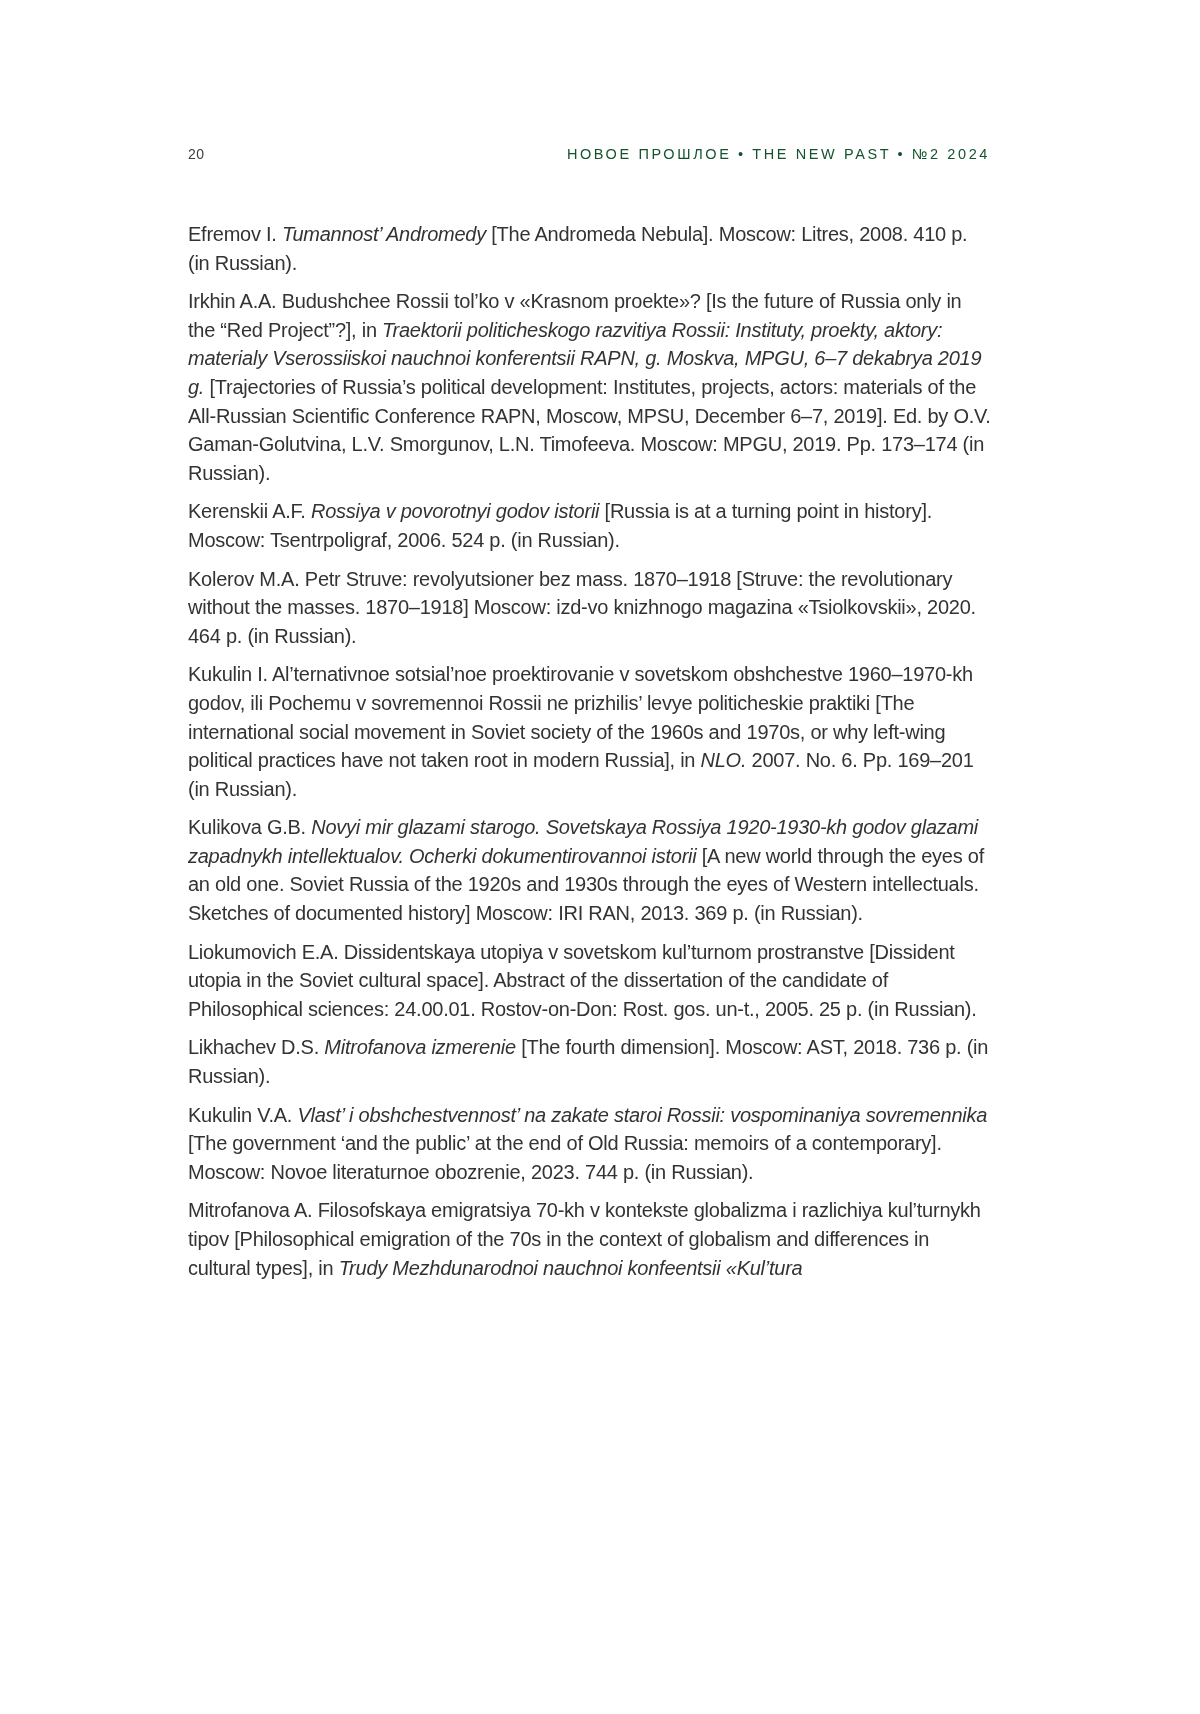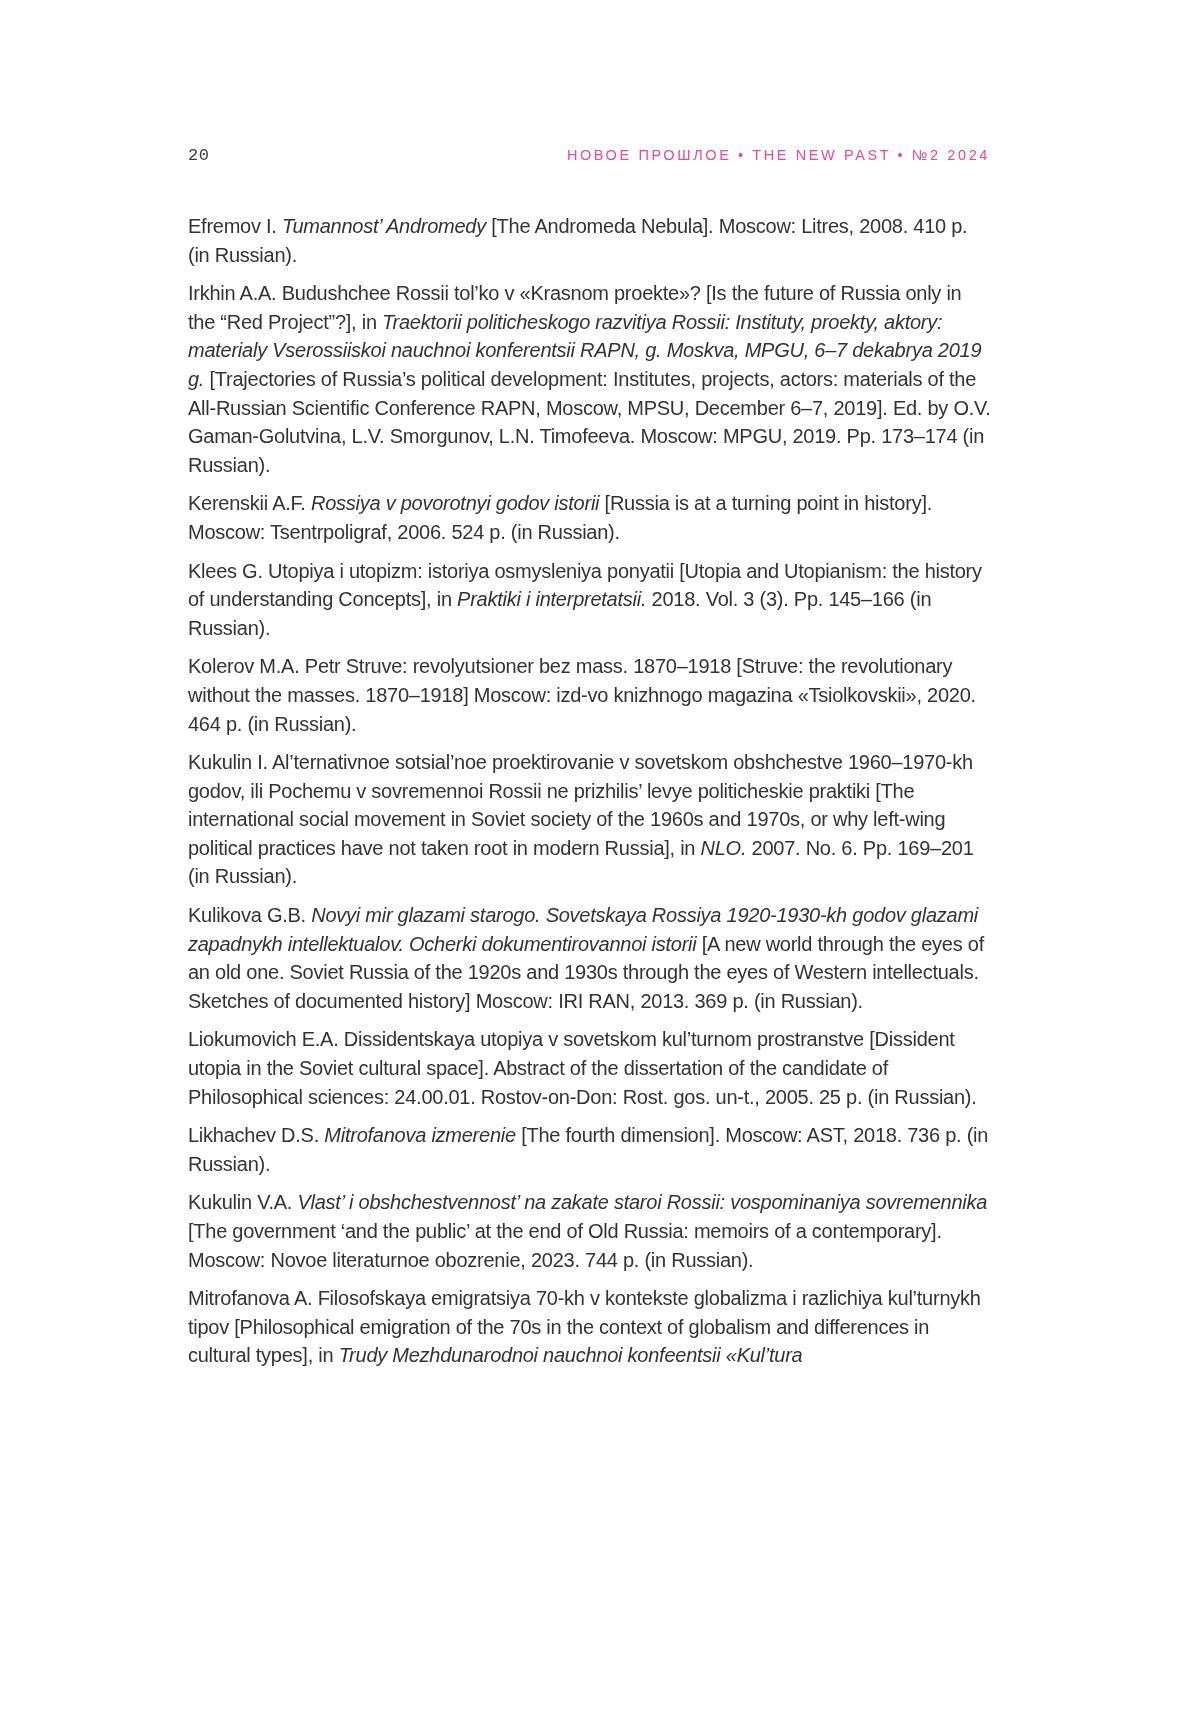--- a/index.html
+++ b/index.html
@@ -16,35 +16,34 @@
     position: absolute;
     left: 188px;
     right: 210px;
     top: 146px;
     display: flex;
     justify-content: space-between;
     align-items: baseline;
     color: #3d3d3d;
   }
   .page-num {
-    font-size: 17px;
+    font-size: 14px;
     letter-spacing: 0.5px;
     color: #3d3d3d;
-    font-family: Liberation Mono, monospace;
   }
   .journal-title {
     font-size: 14.5px;
     letter-spacing: 2.6px;
     white-space: nowrap;
-    color: #ec4899;
+    color: #14532d;
   }
   .content {
     position: absolute;
     left: 188px;
-    top: 212px;
+    top: 220px;
     width: 804px;
   }
   .entry {
     font-size: 20px;
     line-height: 28.6px;
     letter-spacing: -0.25px;
     color: #333333;
     margin-bottom: 10px;
     text-align: left;
   }
@@ -56,21 +55,20 @@
 <div class="page">
   <div class="header">
     <span class="page-num">20</span>
     <span class="journal-title">НОВОЕ ПРОШЛОЕ • THE NEW PAST • №2 2024</span>
   </div>
 
   <div class="content">
       <p class="entry"><span>Efremov I. </span><em>Tumannost’ Andromedy</em><span> [The Andromeda Nebula]. Moscow: Litres, 2008. 410 p. (in Russian).</span></p>
       <p class="entry"><span>Irkhin A.A. Budushchee Rossii tol’ko v «Krasnom proekte»? [Is the future of Russia only in the “Red Project”?], in </span><em>Traektorii politicheskogo razvitiya Rossii: Instituty, proekty, aktory: materialy Vserossiiskoi nauchnoi konferentsii RAPN, g. Moskva, MPGU, 6–7 dekabrya 2019 g.</em><span> [Trajectories of Russia’s political development: Institutes, projects, actors: materials of the All-Russian Scientific Conference RAPN, Moscow, MPSU, December 6–7, 2019]. Ed. by O.V. Gaman-Golutvina, L.V. Smorgunov, L.N. Timofeeva. Moscow: MPGU, 2019. Pp. 173–174 (in Russian).</span></p>
       <p class="entry"><span>Kerenskii A.F. </span><em>Rossiya v povorotnyi godov istorii</em><span> [Russia is at a turning point in history]. Moscow: Tsentrpoligraf, 2006. 524 p. (in Russian).</span></p>
-      <p class="entry"><span>Klees G. Utopiya i utopizm: istoriya osmysleniya ponyatii [Utopia and Utopianism: the history of understanding Concepts], in </span><em>Praktiki i interpretatsii.</em><span> 2018. Vol. 3 (3). Pp. 145–166 (in Russian).</span></p>
       <p class="entry"><span>Kolerov M.A. Petr Struve: revolyutsioner bez mass. 1870–1918 [Struve: the revolutionary without the masses. 1870–1918] Moscow: izd-vo knizhnogo magazina «Tsiolkovskii», 2020. 464 p. (in Russian).</span></p>
       <p class="entry"><span>Kukulin I. Al’ternativnoe sotsial’noe proektirovanie v sovetskom obshchestve 1960–1970-kh godov, ili Pochemu v sovremennoi Rossii ne prizhilis’ levye politicheskie praktiki [The international social movement in Soviet society of the 1960s and 1970s, or why left-wing political practices have not taken root in modern Russia], in </span><em>NLO.</em><span> 2007. No. 6. Pp. 169–201 (in Russian).</span></p>
       <p class="entry"><span>Kulikova G.B. </span><em>Novyi mir glazami starogo. Sovetskaya Rossiya 1920-1930-kh godov glazami zapadnykh intellektualov. Ocherki dokumentirovannoi istorii</em><span> [A new world through the eyes of an old one. Soviet Russia of the 1920s and 1930s through the eyes of Western intellectuals. Sketches of documented history] Moscow: IRI RAN, 2013. 369 p. (in Russian).</span></p>
       <p class="entry"><span>Liokumovich E.A. Dissidentskaya utopiya v sovetskom kul’turnom prostranstve [Dissident utopia in the Soviet cultural space]. Abstract of the dissertation of the candidate of Philosophical sciences: 24.00.01. Rostov-on-Don: Rost. gos. un-t., 2005. 25 p. (in Russian).</span></p>
       <p class="entry"><span>Likhachev D.S. </span><em>Mitrofanova izmerenie</em><span> [The fourth dimension]. Moscow: AST, 2018. 736 p. (in Russian).</span></p>
       <p class="entry"><span>Kukulin V.A. </span><em>Vlast’ i obshchestvennost’ na zakate staroi Rossii: vospominaniya sovremennika</em><span> [The government ‘and the public’ at the end of Old Russia: memoirs of a contemporary]. Moscow: Novoe literaturnoe obozrenie, 2023. 744 p. (in Russian).</span></p>
       <p class="entry"><span>Mitrofanova A. Filosofskaya emigratsiya 70-kh v kontekste globalizma i razlichiya kul’turnykh tipov [Philosophical emigration of the 70s in the context of globalism and differences in cultural types], in </span><em>Trudy Mezhdunarodnoi nauchnoi konfeentsii «Kul’tura</em></p>
     </div>
 </div>
 

